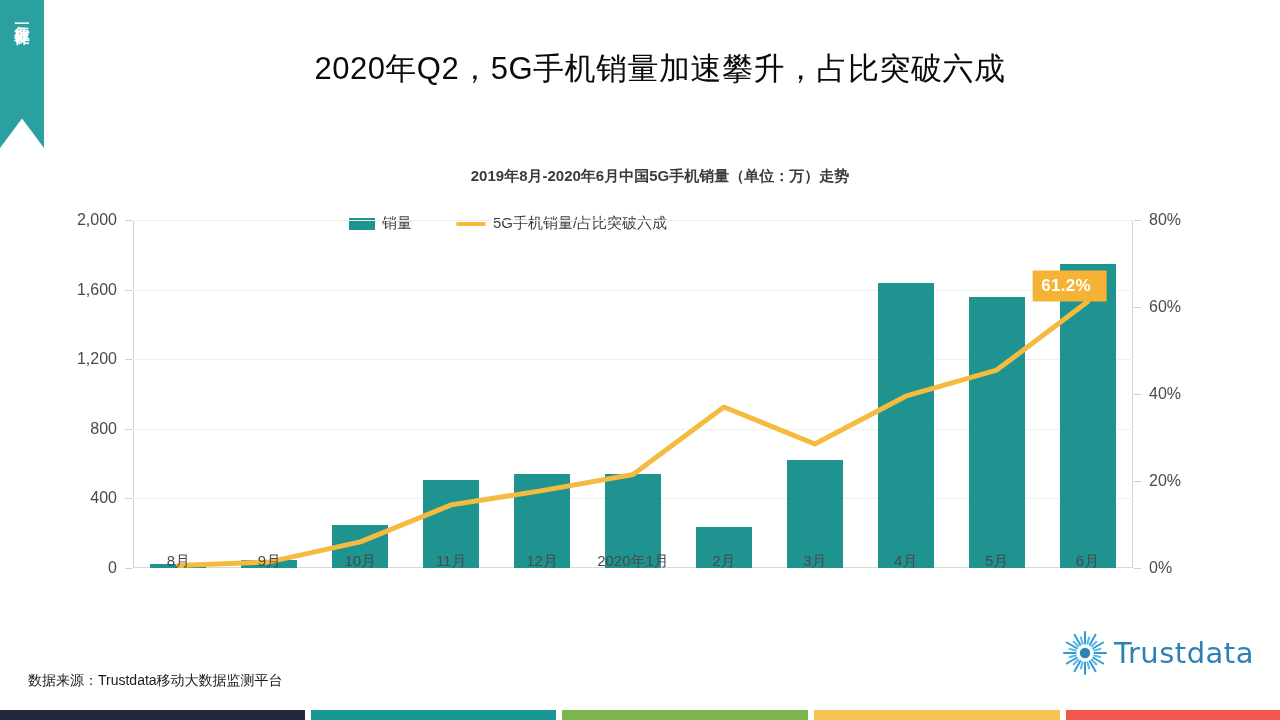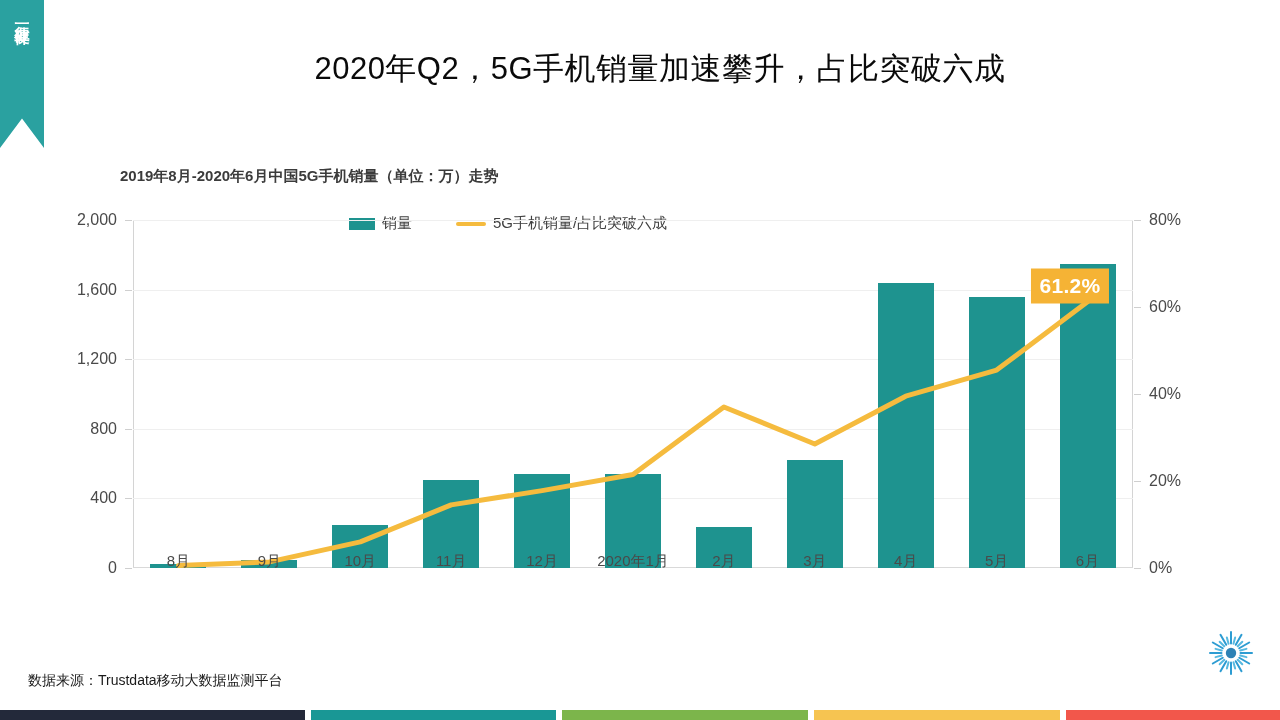--- a/index.html
+++ b/index.html
@@ -24,21 +24,21 @@
   }
   
   #page-title{
     position:absolute;left:120px;top:48px;width:1080px;
     text-align:center;font-size:31px;font-weight:normal;color:#0a0a0a;
     letter-spacing:.5px;
   }
   
   #chart-subtitle{
     position:absolute;left:120px;top:167px;width:1080px;
-    text-align:left;font-size:15px;font-weight:bold;color:#3b3b3b;
+    text-align:center;font-size:15px;font-weight:bold;color:#3b3b3b;
   }
   
   #legend{
     position:absolute;left:0;top:214px;width:1016px;
     display:flex;justify-content:center;align-items:center;gap:44px;
     font-size:15px;color:#404040;
   }
   .legend-item{display:flex;align-items:center;gap:7px;}
   .legend-swatch-bar{width:26px;height:12px;background:#1E938F;display:block;}
   .legend-swatch-line{width:30px;height:4px;background:#F5BB3E;display:block;border-radius:2px;}
@@ -67,21 +67,21 @@
   .bar{width:56px;background:#1E938F;position:relative;}
   .xlabel{
     position:absolute;top:332px;font-size:15px;color:#4a4a4a;
     text-align:center;white-space:nowrap;transform:translateX(-50%);
   }
   
   #line-svg{position:absolute;left:0;top:0;width:100%;height:100%;overflow:visible;}
   
   #value-badge{
     position:absolute;background:#F5B335;color:#ffffff;font-weight:bold;
-    font-size:21px;padding:5px 8px 6px 9px;transform:translate(-50%,-50%);
+    font-size:17px;padding:5px 16px 6px 9px;transform:translate(-50%,-50%);
     white-space:nowrap;letter-spacing:.3px;
   }
   
   #source-note{
     position:absolute;left:28px;top:672px;font-size:14px;color:#1a1a1a;
   }
   #logo{
     position:absolute;right:26px;top:630px;display:flex;align-items:center;gap:6px;
   }
   #logo-word{
@@ -230,20 +230,21 @@
         <line x1="20.54" y1="13.82" x2="18.86" y2="7.55" stroke="#57B9E0"></line>
         <line x1="23.00" y1="13.50" x2="23.00" y2="2.00" stroke="#2D9CD2"></line>
         <line x1="25.46" y1="13.82" x2="27.14" y2="7.55" stroke="#57B9E0"></line>
         <line x1="27.75" y1="14.77" x2="33.50" y2="4.81" stroke="#2D9CD2"></line>
         <line x1="29.72" y1="16.28" x2="34.31" y2="11.69" stroke="#57B9E0"></line>
         <line x1="31.23" y1="18.25" x2="41.19" y2="12.50" stroke="#2D9CD2"></line>
         <line x1="32.18" y1="20.54" x2="38.45" y2="18.86" stroke="#57B9E0"></line>
       </g>
     <circle cx="23" cy="23" r="5.2" fill="#2D82B5"></circle>
   </svg>
+  <span id="logo-word">Trustdata</span>
 </div>
 
 <div id="bottom-strip">
     <div style="background: rgb(35, 41, 58); width: 310px;"></div>
     <div style="background: rgb(25, 151, 149); width: 250px; margin-left: 6px;"></div>
     <div style="background: rgb(124, 181, 75); width: 250px; margin-left: 6px;"></div>
     <div style="background: rgb(246, 196, 81); width: 250px; margin-left: 6px;"></div>
     <div style="background: rgb(242, 87, 75); width: 218px; margin-left: 6px;"></div>
   </div>
 

